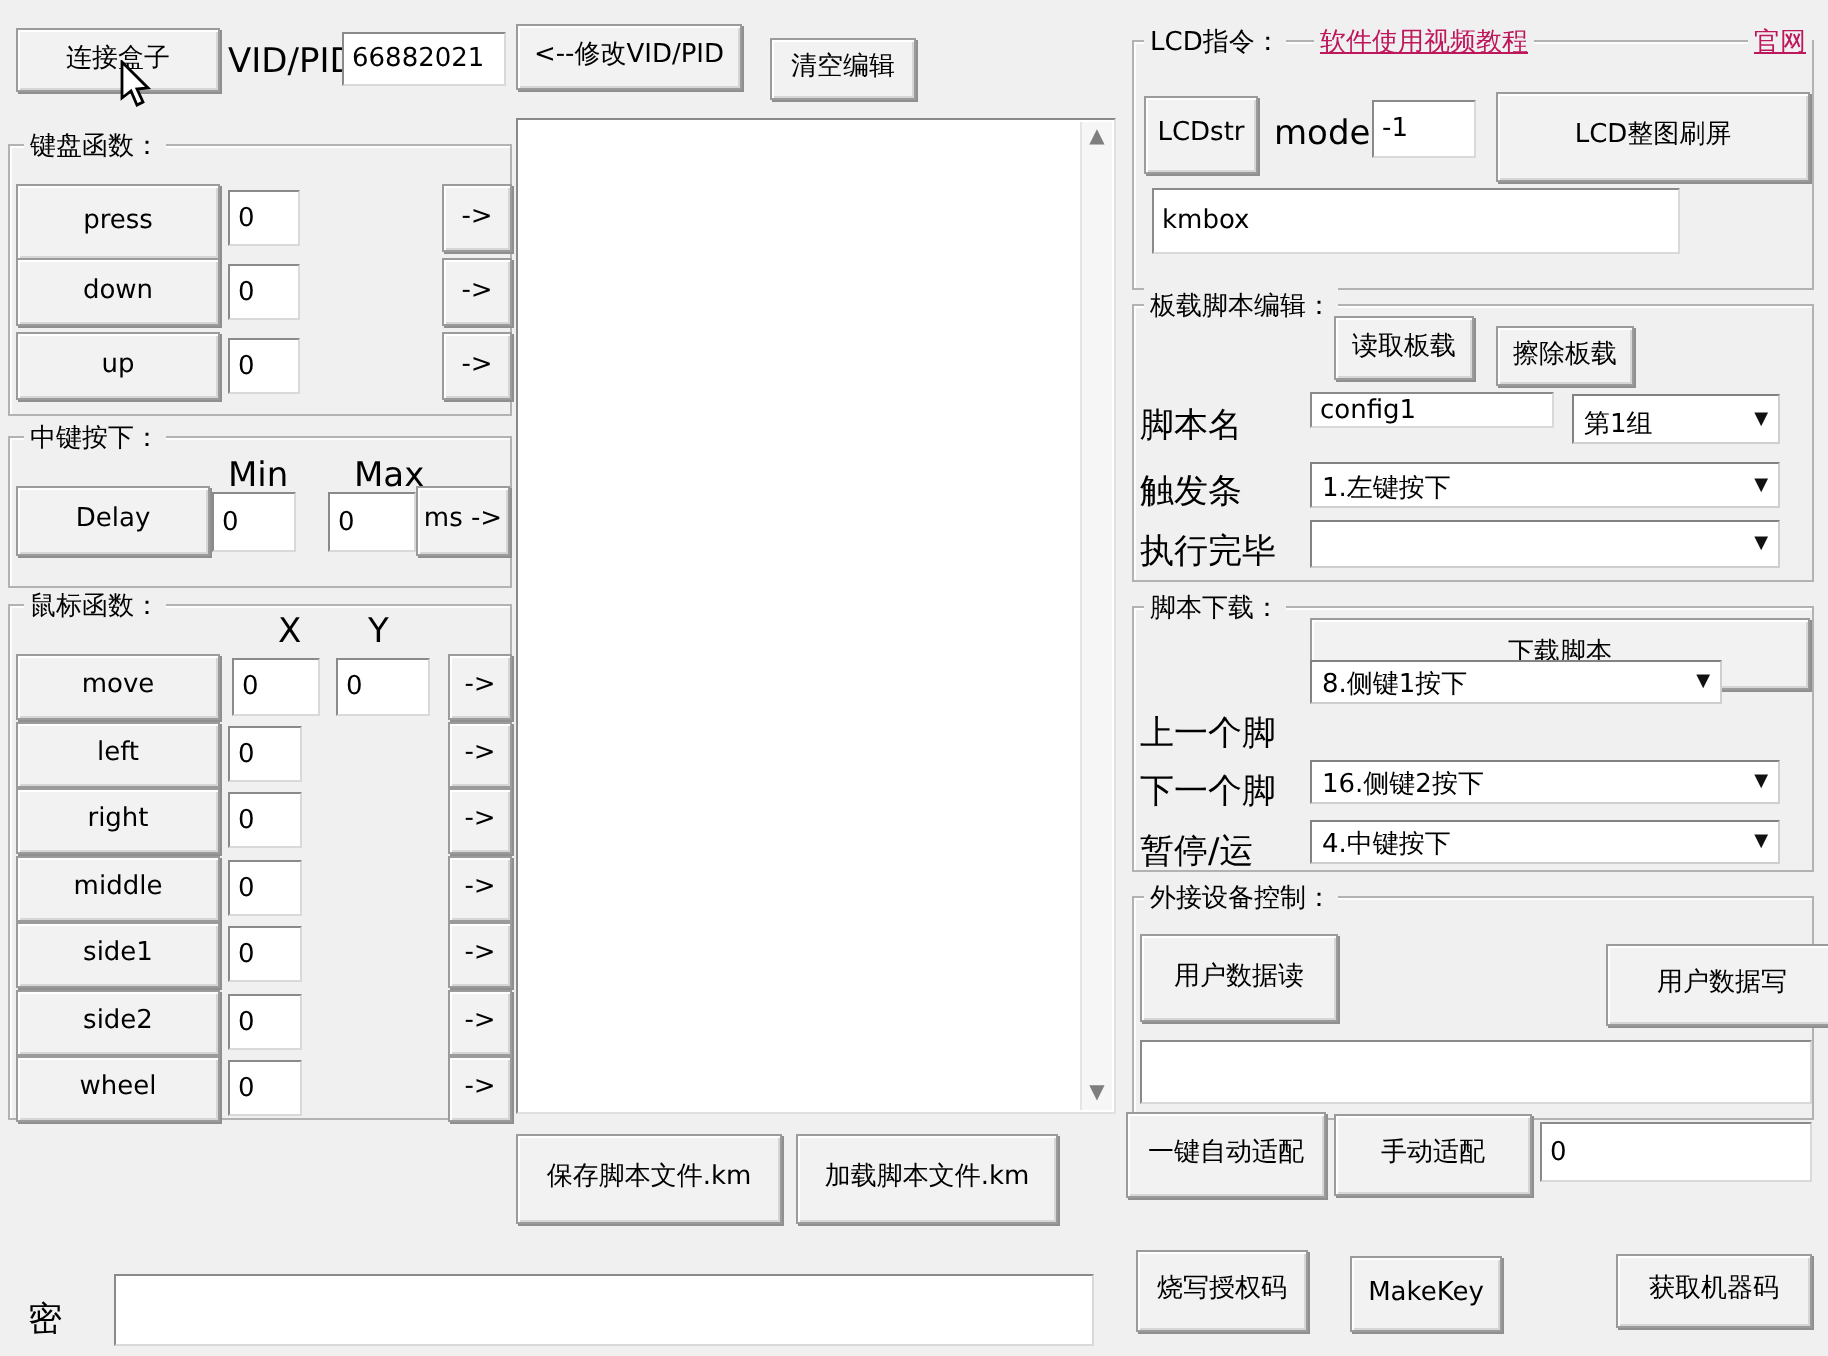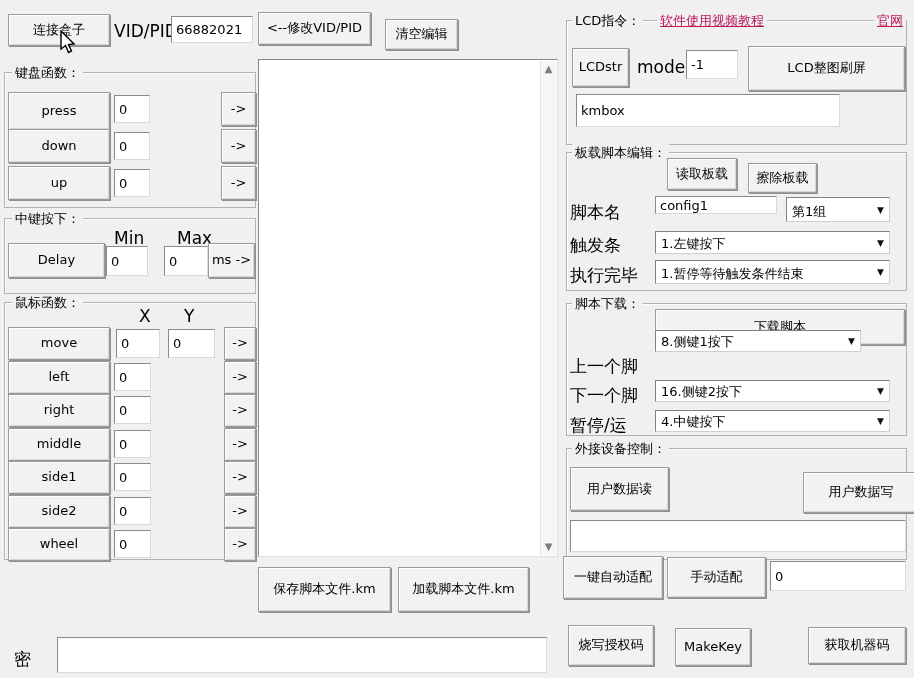--- a/index.html
+++ b/index.html
@@ -173,21 +173,20 @@
 </div>
 
 <div class="lbl" style="left:570px;top:234px">触发条</div>
 <div class="combo" style="left:655px;top:231px;width:235px;height:23px">
   <span>1.左键按下</span>
   <span class="arrow">▼</span>
 </div>
 
 <div class="lbl" style="left:570px;top:264px">执行完毕</div>
 <div class="combo" style="left:655px;top:260px;width:235px;height:24px">
-  <span>1.暂停等待触发条件结束</span>
   <span class="arrow">▼</span>
 </div>
 
 <div class="groupbox" style="left:566px;top:303px;width:341px;height:133px"></div>
 <div class="grouplabel" style="left:572px;top:295px">脚本下载：</div>
 <div class="btn" style="left:655px;top:309px;width:250px;height:36px">下载脚本</div>
 
 <div class="lbl" style="left:570px;top:355px">上一个脚</div>
 <div class="combo" style="left:655px;top:330px;width:206px;height:22px">
   <span>8.侧键1按下</span>

